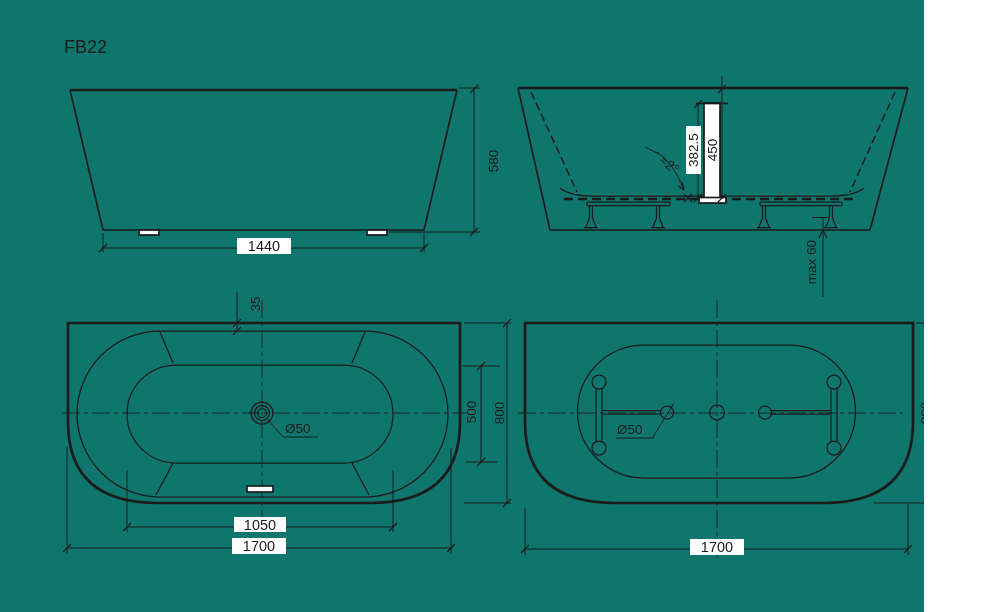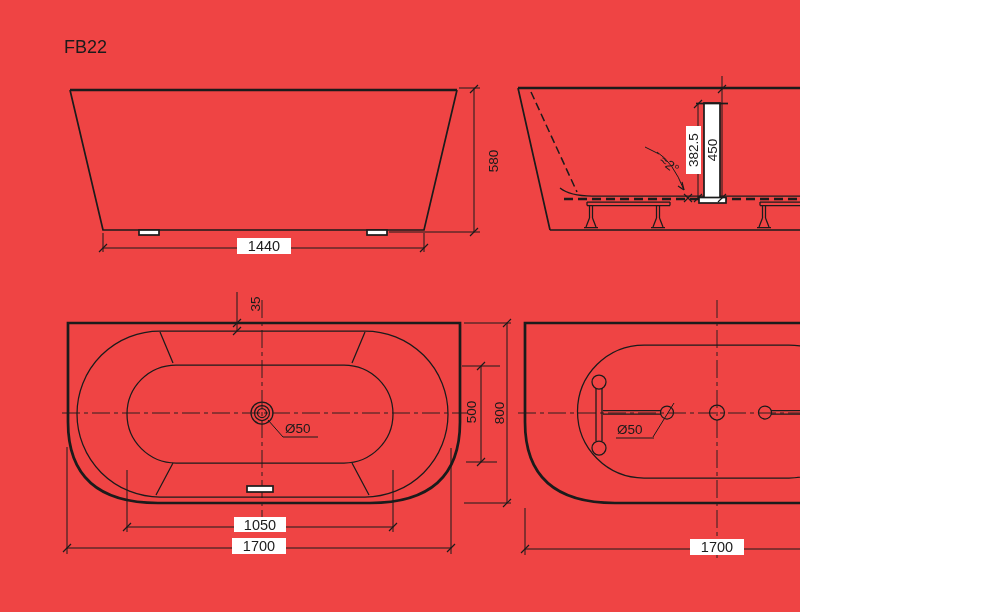--- a/index.html
+++ b/index.html
@@ -1,16 +1,16 @@
 <!DOCTYPE html>
 <html><head>
 <meta charset="utf-8">
 <style>
   html,body{margin:0;padding:0;background:#ffffff;}
-  .stage{position:relative;width:800px;height:612px;background:#ef4444;overflow:hidden;}
+  .stage{position:relative;width:924px;height:612px;background:#0f766e;overflow:hidden;}
   svg text{font-family:"Liberation Sans",sans-serif;fill:#1b1b1b;}
   .ln{stroke:#1b1b1b;fill:none;stroke-width:1.7;stroke-linecap:butt;}
   .thick{stroke-width:2.7;}
   .thin{stroke-width:1.25;}
   .dim{stroke-width:1;}
   .tick{stroke-width:1.2;}
   .hid{stroke-dasharray:8 4;stroke-width:1.5;}
   .hidbold{stroke-dasharray:9 5;stroke-width:2.3;}
   .cl{stroke-dasharray:18 4 4 4;stroke-width:0.9;}
   .whitefill{fill:#ffffff;}

